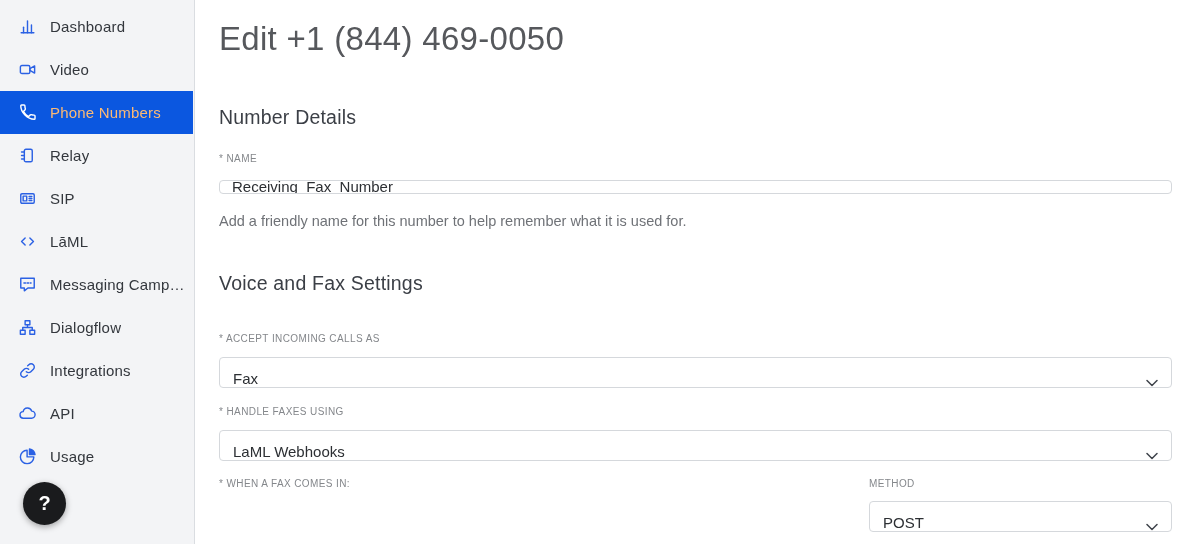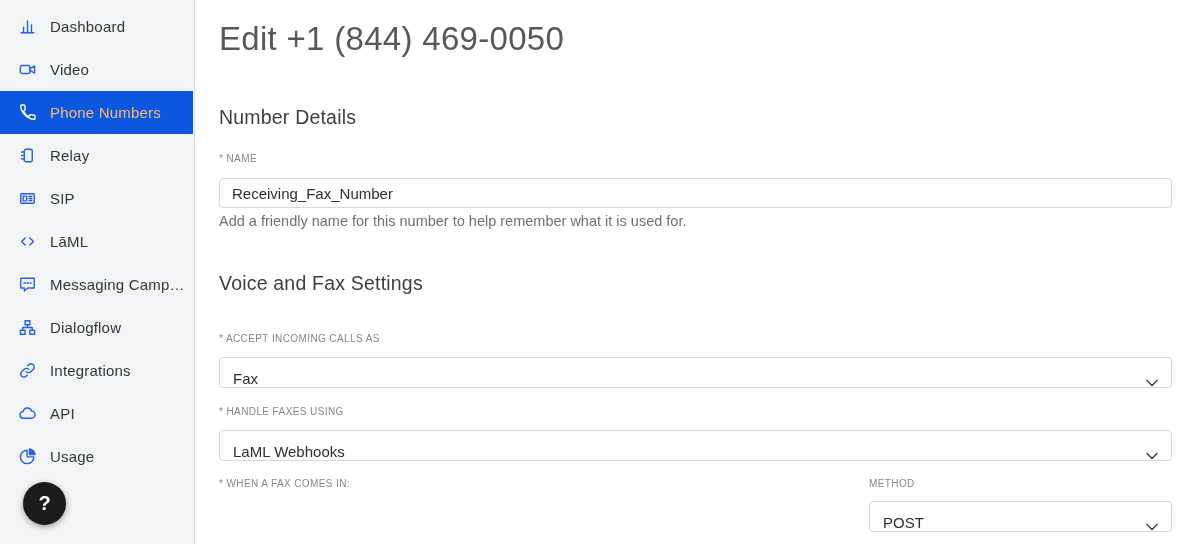--- a/index.html
+++ b/index.html
@@ -32,21 +32,21 @@
   .abs { position:absolute; }
 
   .page-title { left:23px; top:13px; font-size:33px; font-weight:400;
                 color:#56585c; letter-spacing:.3px;margin-top:7px; }
   .section-heading { left:23px; font-size:19.5px; font-weight:500; color:#3b3f46;
                 letter-spacing:.2px; }
   .field-label { font-size:10px; font-weight:400; color:#84878b;
                 letter-spacing:.4px; text-transform:uppercase; }
   .helper { left:23px; font-size:14.5px; color:#6f7277; }
 
-  .text-input { height:30px; border:1px solid #d5d8dc; border-radius:4px;
+  .text-input { height:14px; border:1px solid #d5d8dc; border-radius:4px;
                 background:#fff; padding:0 12px; font-size:15px; color:#2c2f33;
                 font-family:"Liberation Sans", sans-serif; outline:none; width:100%; }
 
   .select { height:31px; border:1px solid #d5d8dc; border-radius:4px; background:#fff;
             padding:0 13px; font-size:15px; color:#2c2f33; display:flex;
             align-items:flex-end; justify-content:space-between; cursor:pointer; }
   .select .chev { flex:0 0 auto; margin-left:8px; display:flex; }
 
   .w-full { left:23px; right:16px; }
 </style>

